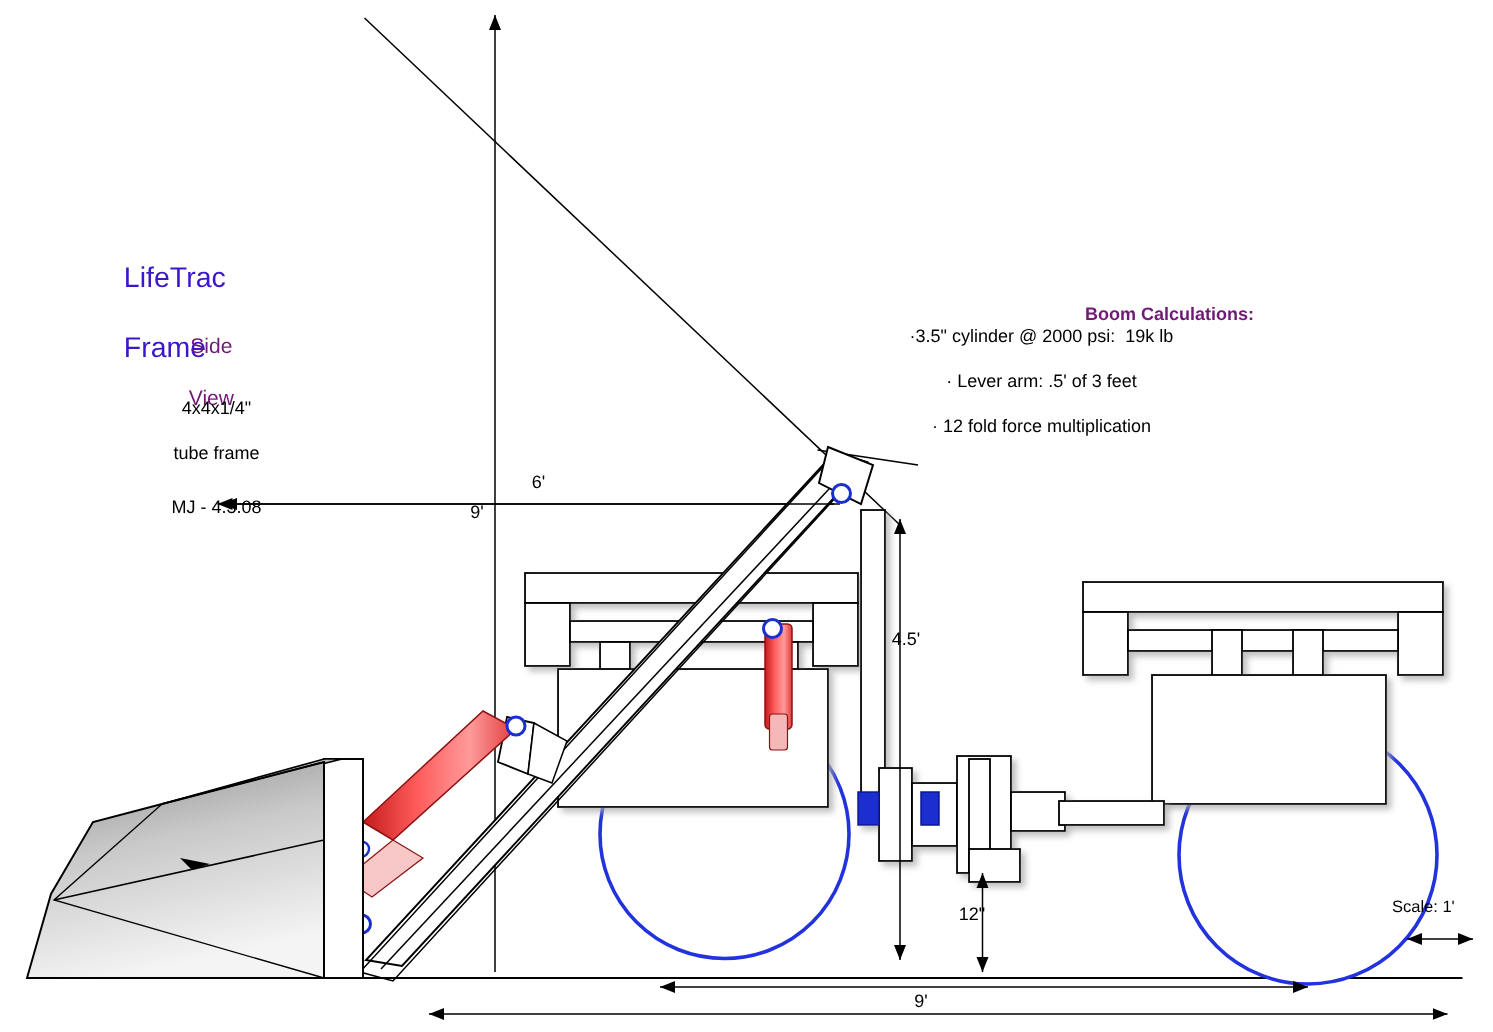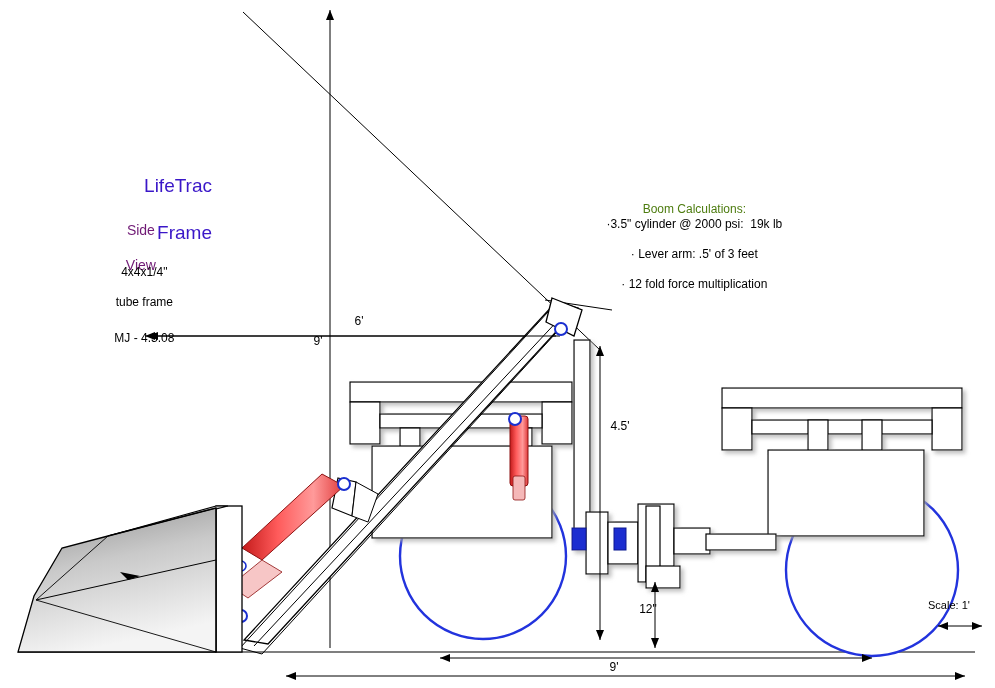--- a/index.html
+++ b/index.html
@@ -22,37 +22,37 @@
   }
   .txt {
     position: absolute;
     white-space: pre;
     line-height: 1.25;
   }
   .title-main {
     color: #3a17c8;
     font-size: 19px;
     font-weight: normal;
-    text-align: right;
+    text-align: left;
   }
   .title-sub {
     color: #701a75;
     font-size: 14px;
     text-align: center;
   }
   .title-note {
     color: #000000;
     font-size: 12px;
     text-align: center;
   }
   .calc-head {
-    color: #4d7c0f;
-    font-size: 12px;
-    font-weight: normal;
-    text-align: center;
+    color: #701a75;
+    font-size: 12px;
+    font-weight: bold;
+    text-align: right;
   }
   .calc-line {
     color: #000000;
     font-size: 12px;
     text-align: center;
   }
   .dim-label {
     color: #000000;
     font-size: 12px;
     text-align: center;
@@ -230,16 +230,16 @@
 </div>
 
 <div class="txt calc-line" style="left:546px; top:202px; width:290px;">
   <span>·3.5" cylinder @ 2000 psi:  19k lb</span><br>
   <span>· Lever arm: .5' of 3 feet</span><br>
   <span>· 12 fold force multiplication</span><br>
 </div>
 
 <div class="txt dim-label" style="left:345px; top:314px; width:28px;">6'</div>
 <div class="txt dim-label" style="left:306px; top:334px; width:24px;">9'</div>
-<div class="txt dim-label" style="left:600px; top:419px; width:40px;">4.5'</div>
+<div class="txt dim-label" style="left:584px; top:419px; width:40px;">4.5'</div>
 <div class="txt dim-label" style="left:628px; top:602px; width:40px;">12"</div>
 <div class="txt dim-label" style="left:602px; top:660px; width:24px;">9'</div>
 <div class="txt scale-label" style="left:928px; top:599px; width:80px;">Scale: 1'</div>
 
 </body></html>

